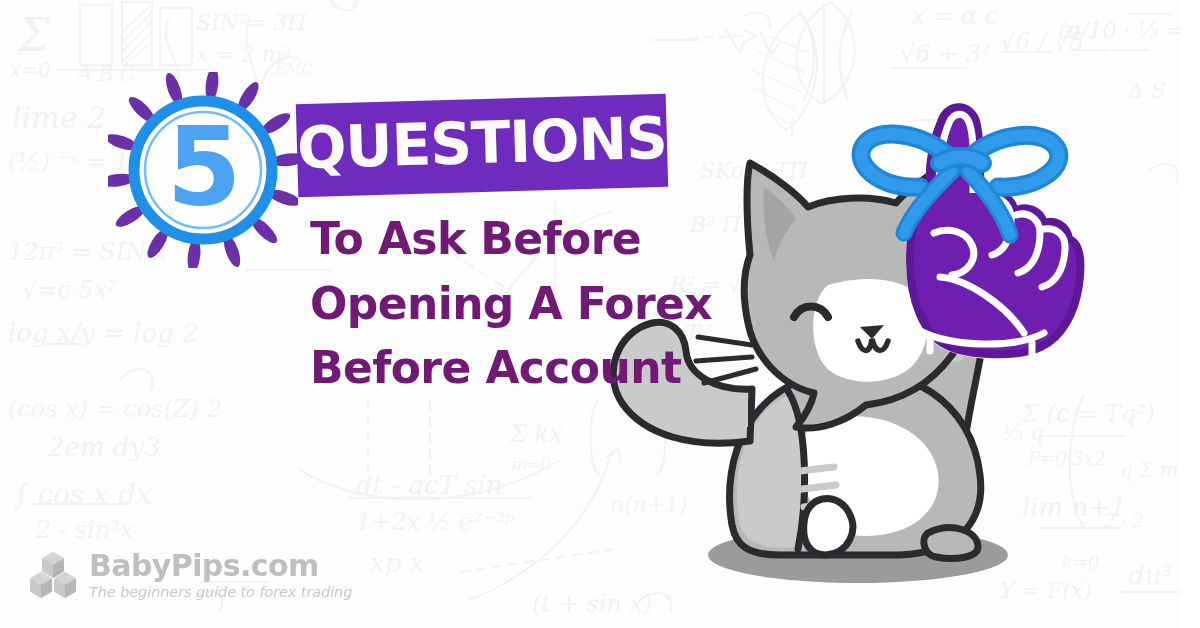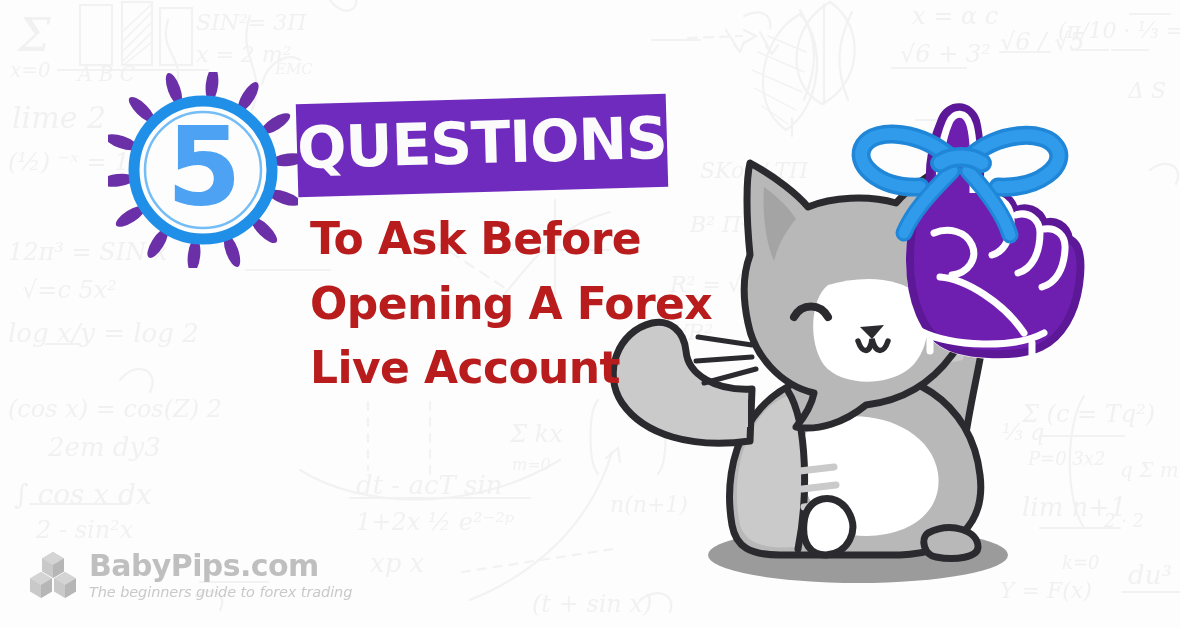--- a/index.html
+++ b/index.html
@@ -262,24 +262,24 @@
       <circle cx="95" cy="98" r="58" fill="none" stroke="#74bdf7" stroke-width="2.5"></circle>
       <circle cx="95" cy="98" r="53" fill="#ffffff" opacity="0.0"></circle>
     </svg>
     <div id="badge-number" style="color: rgb(77, 162, 243);">5</div>
   </div>
 
   <div id="headline-banner" style="background: rgb(111, 43, 189);">
     <span id="headline-banner-text" style="color: rgb(251, 251, 251);">QUESTIONS</span>
   </div>
 
-  <div id="subtitle" style="color: #b91c1c;">
+  <div id="subtitle" style="color: #701a75;">
     <span class="ln">To Ask Before</span>
     <span class="ln">Opening A Forex</span>
-    <span class="ln">Live Account</span>
+    <span class="ln">Before Account</span>
   </div>
 
   <svg id="mascot" viewBox="0 0 560 560">
 
     <ellipse cx="258" cy="500" rx="150" ry="28" fill="#9b9b9b"></ellipse>
 
     <g>
       <path d="M300 420 C 300 360, 318 300, 330 250 C 338 214, 372 206, 384 236
                C 394 262, 372 330, 364 392 C 358 436, 306 452, 300 420 Z" fill="#b8b8b8" stroke="#2b2b2f" stroke-width="7" stroke-linejoin="round"></path>
       <g stroke="#cacaca" stroke-width="7" stroke-linecap="round">

